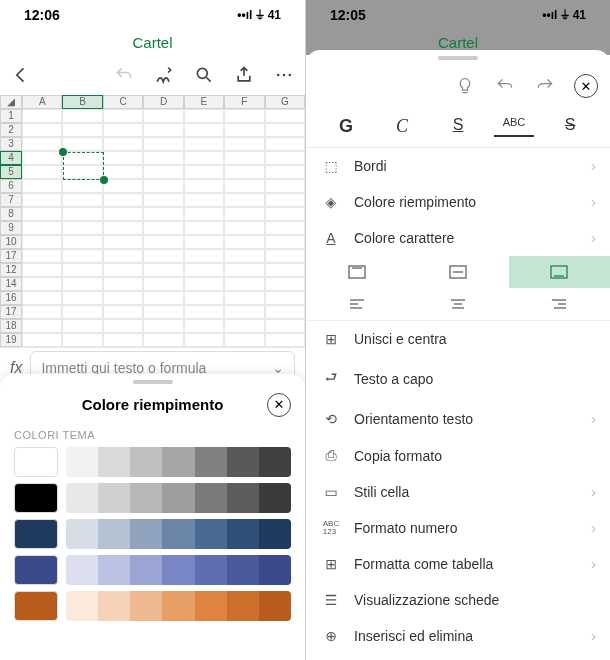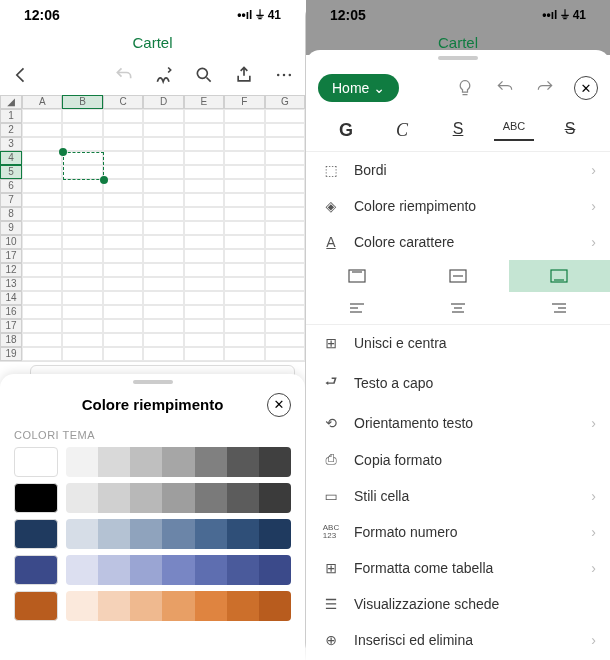--- a/index.html
+++ b/index.html
@@ -1,18 +1,18 @@
 <!DOCTYPE html>
 <html><head>
 <meta charset="utf-8">
 <style>
 * { margin: 0; padding: 0; box-sizing: border-box; font-family: -apple-system, BlinkMacSystemFont, "Segoe UI", sans-serif; }
 body { width: 610px; height: 660px; display: flex; background: #fff; overflow: hidden; }
 .screen { width: 305px; height: 660px; position: relative; background: #fff; }
-.screen-right { border-left: 1px solid #ccc; border-radius: 17px; }
+.screen-right { border-left: 1px solid #ccc; }
 
 
 .statusbar { height: 30px; display: flex; align-items: center; justify-content: space-between; padding: 0 24px; font-size: 14px; font-weight: 600; }
 .screen-right .statusbar { background: #999; }
 .status-icons { display: flex; gap: 4px; align-items: center; font-size: 12px; text-align: center; }
 
 
 .titlebar { text-align: center; color: #107c41; font-size: 15px; padding: 4px 0; }
 .screen-right .titlebar { background: #999; }
 
@@ -245,30 +245,20 @@
           <div class="rhead">12</div>
           <div class="cell"></div>
           <div class="cell"></div>
           <div class="cell"></div>
           <div class="cell"></div>
           <div class="cell"></div>
           <div class="cell"></div>
           <div class="cell"></div>
         </div>
         <div class="gridrow">
-          <div class="rhead">13</div>
-          <div class="cell"></div>
-          <div class="cell"></div>
-          <div class="cell"></div>
-          <div class="cell"></div>
-          <div class="cell"></div>
-          <div class="cell"></div>
-          <div class="cell"></div>
-        </div>
-        <div class="gridrow">
           <div class="rhead">14</div>
           <div class="cell"></div>
           <div class="cell"></div>
           <div class="cell"></div>
           <div class="cell"></div>
           <div class="cell"></div>
           <div class="cell"></div>
           <div class="cell"></div>
         </div>
         <div class="gridrow">
@@ -400,24 +390,20 @@
 <div class="screen screen-right">
   <div class="statusbar">
     <span>12:05</span>
     <span class="status-icons">••ıl ⏚ 41</span>
   </div>
   <div class="titlebar">Cartel</div>
 
   <div class="rpanel">
     <div class="grab"></div>
     <div class="rtop">
-      <div class="home-btn">
-          <span>Home</span> 
-          <span>⌄</span>
-        </div>
       <span class="spacer"></span>
       <span class="tb-icon rtop-icon">
           <svg viewBox="0 0 24 24" fill="none" stroke="currentColor" stroke-width="1.5">
             <path d="M9 20h6 M10 17h4 M12 3a6 6 0 0 1 3 11v3h-6v-3a6 6 0 0 1 3-11z"></path>
           </svg>
         </span>
       <span class="tb-icon rtop-icon">
           <svg viewBox="0 0 24 24" fill="none" stroke="currentColor" stroke-width="1.5">
             <path d="M9 14 L4 9 L9 4 M4 9 H15 a5 5 0 0 1 5 5"></path>
           </svg>

